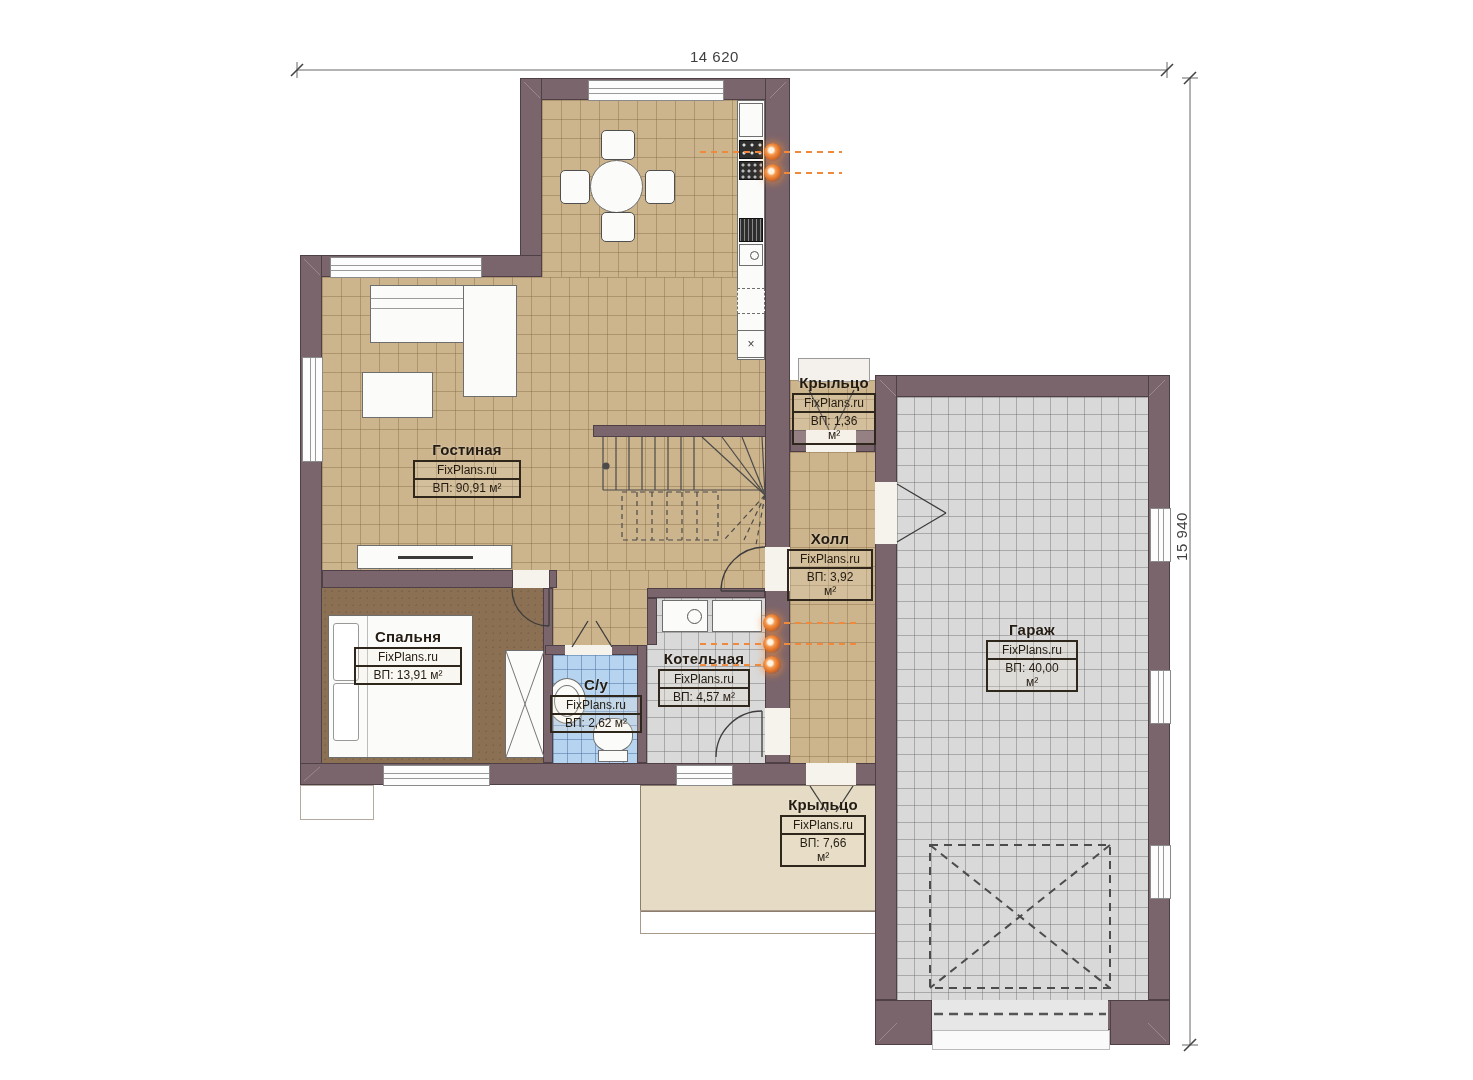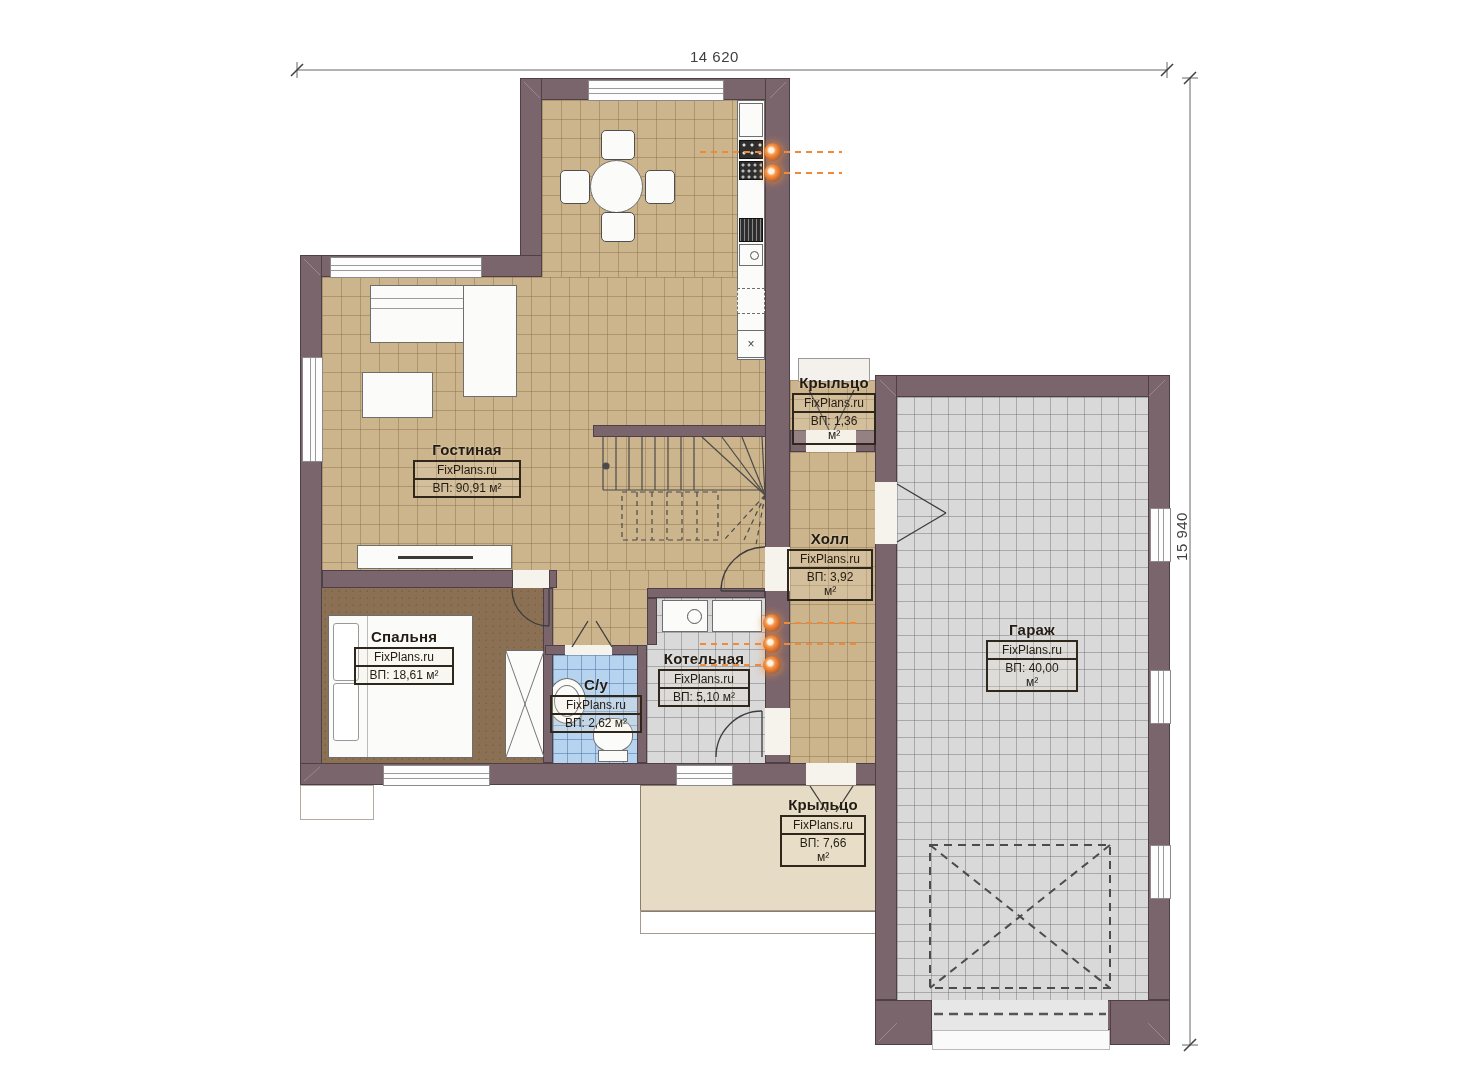--- a/index.html
+++ b/index.html
@@ -258,39 +258,39 @@
   <div class="radiator" style="left:763px;top:635px;"></div>
   <div class="radiator" style="left:763px;top:656px;"></div>
 
   <div class="room-label" style="left:413px;top:441px;width:108px;">
     <div class="rl-title">Гостиная</div>
     <div class="rl-box">
         <div class="rl-brand">FixPlans.ru</div>
       <div class="rl-area">ВП: 90,91 м²</div>
       </div>
   </div>
-  <div class="room-label" style="left:354px;top:628px;width:100px;">
+  <div class="room-label" style="left:354px;top:628px;width:108px;">
     <div class="rl-title">Спальня</div>
     <div class="rl-box">
         <div class="rl-brand">FixPlans.ru</div>
-      <div class="rl-area">ВП: 18,61 м²</div>
+      <div class="rl-area">ВП: 13,91 м²</div>
       </div>
   </div>
   <div class="room-label" style="left:550px;top:676px;width:92px;">
     <div class="rl-title">С/у</div>
     <div class="rl-box">
         <div class="rl-brand">FixPlans.ru</div>
       <div class="rl-area">ВП: 2,62 м²</div>
       </div>
   </div>
   <div class="room-label" style="left:658px;top:650px;width:92px;">
     <div class="rl-title">Котельная</div>
     <div class="rl-box">
         <div class="rl-brand">FixPlans.ru</div>
-      <div class="rl-area">ВП: 5,10 м²</div>
+      <div class="rl-area">ВП: 4,57 м²</div>
       </div>
   </div>
   <div class="room-label" style="left:787px;top:530px;width:86px;">
     <div class="rl-title">Холл</div>
     <div class="rl-box">
         <div class="rl-brand">FixPlans.ru</div>
       <div class="rl-area">ВП: 3,92 м²</div>
       </div>
   </div>
   <div class="room-label" style="left:986px;top:621px;width:92px;">

